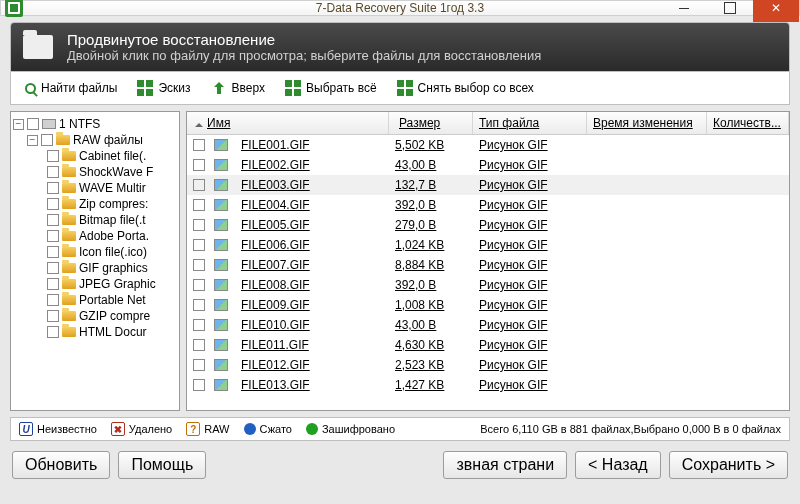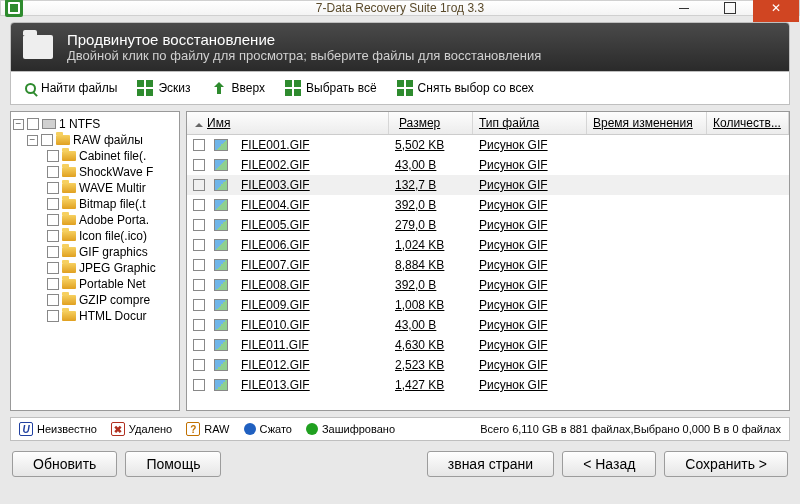--- a/index.html
+++ b/index.html
@@ -72,21 +72,21 @@
 .badge.u { border:1px solid #2040a0; color:#2040a0; font-style:italic; }
 .badge.x { background:#fff; color:#b03020; border:1px solid #b03020; }
 .badge.q { border:1px solid #c07000; color:#c07000; }
 .dot { width:12px; height:12px; border-radius:50%; display:inline-block; }
 .dot.blue { background:#2060c0; }
 .dot.green { background:#20a020; }
 .legend .summary { margin-left:auto; }
 
 
 .bottom { display:flex; padding:10px 12px; gap:8px; }
-.btn { font-size:14px; padding:4px 20px; background:linear-gradient(#fefefe,#e6e6e6); border:1px solid #9c9c9c; border-radius:3px; cursor:pointer; }
+.btn { font-size:16px; padding:4px 12px; background:linear-gradient(#fefefe,#e6e6e6); border:1px solid #9c9c9c; border-radius:3px; cursor:pointer; }
 .bottom .spacer { flex:1; }
 
 
 .list-body::-webkit-scrollbar { width:16px; }
 .list-body::-webkit-scrollbar-track { background:#f0f0f0; border-left:1px solid #d6d6d6; }
 .list-body::-webkit-scrollbar-thumb { background:#cfcfcf; border:1px solid #a0a0a0; }
 </style>
 </head>
 <body>
 
@@ -174,20 +174,25 @@
           <span>ShockWave F</span>
         </div>
         <div class="tree-row ind2">
           <span class="cb"></span>
           <span class="fld"></span>
           <span>WAVE Multir</span>
         </div>
         <div class="tree-row ind2">
           <span class="cb"></span>
           <span class="fld"></span>
+          <span>Zip compres:</span>
+        </div>
+        <div class="tree-row ind2">
+          <span class="cb"></span>
+          <span class="fld"></span>
           <span>Bitmap file(.t</span>
         </div>
         <div class="tree-row ind2">
           <span class="cb"></span>
           <span class="fld"></span>
           <span>Adobe Porta.</span>
         </div>
         <div class="tree-row ind2">
           <span class="cb"></span>
           <span class="fld"></span>

